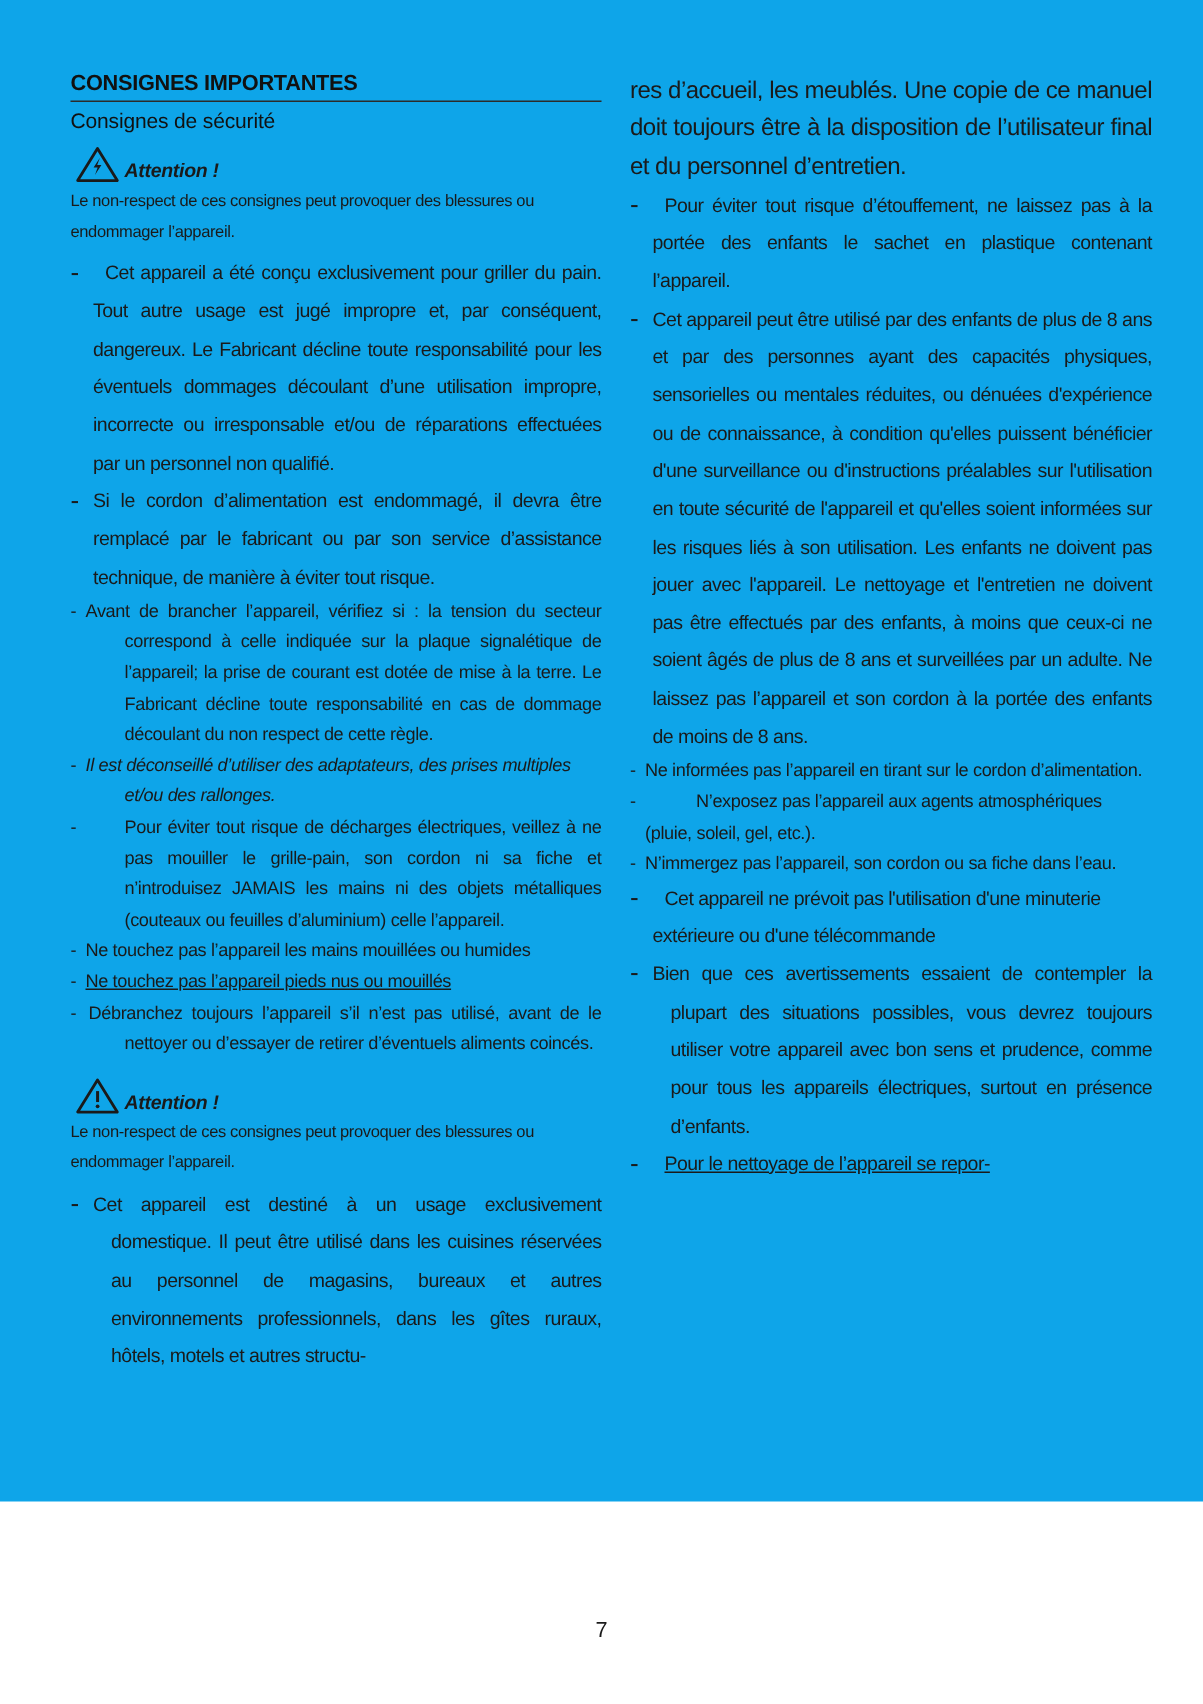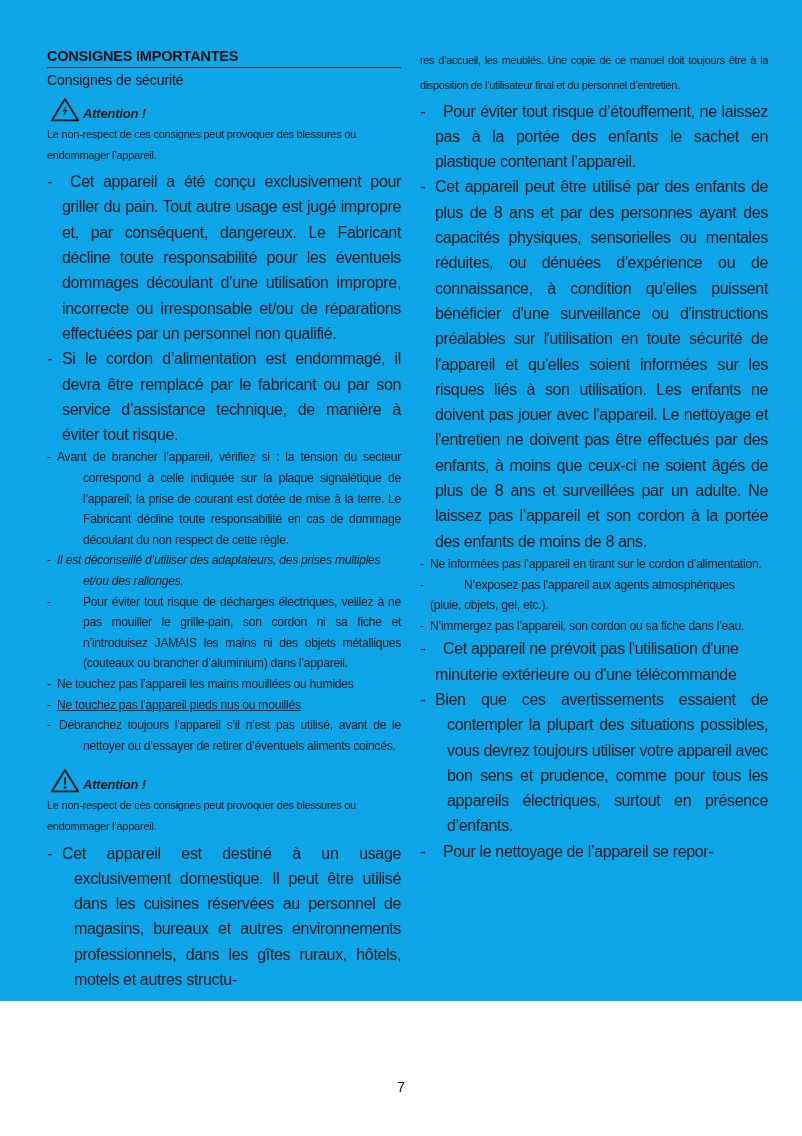--- a/index.html
+++ b/index.html
@@ -73,42 +73,42 @@
   
   .t-small {
     font-size: 11px;
     line-height: 20.6px;
     letter-spacing: -0.25px;
     margin: 0;
     text-align: justify;
     text-justify: inter-word;
   }
   .t-big {
-    font-size: 11px;
+    font-size: 16px;
     line-height: 25.3px;
     letter-spacing: -0.35px;
     margin: 0;
     text-align: justify;
     text-justify: inter-word;
   }
 
   
   .bullet {
     display: flex;
     align-items: flex-start;
   }
   .dash {
     flex: 0 0 auto;
     text-align: left;
   }
   .btext { flex: 1 1 auto; }
 
   
   .bullet-big .dash  { width: 15px; font-size: 17.4px; line-height: 25.3px; }
-  .bullet-big .btext { font-size: 16px; line-height: 25.3px; letter-spacing: -0.35px; text-align: justify; }
+  .bullet-big .btext { font-size: 13px; line-height: 25.3px; letter-spacing: -0.35px; text-align: justify; }
 
   
   .bullet-sm .dash  { width: 10px; font-size: 12.1px; line-height: 20.6px; }
   .bullet-sm .btext { font-size: 12.1px; line-height: 20.6px; letter-spacing: -0.25px; text-align: justify; }
 
   
   .hang-sm .btext { padding-left: 26px; text-indent: -26px; }
   .indent-big .btext { text-indent: 8px; }
   .sp-4 { height: 4px; }
   .sp-8 { height: 8px; }
@@ -164,21 +164,21 @@
       <span class="btext" style="padding-left:26px;text-indent:-26px;">Avant de brancher l’appareil, vérifiez si :  la tension du secteur correspond à celle indiquée sur la plaque signalétique de l’appareil; la prise de courant est dotée de mise à la terre. Le Fabricant décline toute responsabilité en cas de dommage découlant du non respect de cette règle.</span>
     </div>
 
     <div class="bullet bullet-sm">
       <span class="dash">-</span>
       <span class="btext" style="padding-left:26px;text-indent:-26px;text-align:left;font-style:italic;">Il est déconseillé d’utiliser des adaptateurs, des prises multiples et/ou des rallonges.</span>
     </div>
 
     <div class="bullet bullet-sm">
       <span class="dash">-</span>
-      <span class="btext" style="padding-left:26px;text-indent:0;">Pour éviter tout risque de décharges électriques, veillez à ne pas mouiller le grille-pain, son cordon ni sa fiche et n’introduisez JAMAIS les mains ni des objets métalliques (couteaux ou brancher d’aluminium) dans l’appareil.</span>
+      <span class="btext" style="padding-left:26px;text-indent:0;">Pour éviter tout risque de décharges électriques, veillez à ne pas mouiller le grille-pain, son cordon ni sa fiche et n’introduisez JAMAIS les mains ni des objets métalliques (couteaux ou feuilles d’aluminium) celle l’appareil.</span>
     </div>
 
     <div class="bullet bullet-sm">
       <span class="dash">-</span>
       <span class="btext" style="text-align:left;">Ne touchez pas l’appareil les mains mouillées ou humides</span>
     </div>
 
     <div class="bullet bullet-sm">
       <span class="dash">-</span>
       <span class="btext" style="text-align:left;text-decoration:underline;">Ne touchez pas l’appareil pieds nus ou mouillés</span>
@@ -226,40 +226,40 @@
       <span class="btext">Cet appareil peut être utilisé par des enfants de plus de 8 ans et par des personnes ayant des capacités physiques, sensorielles ou mentales réduites, ou dénuées d'expérience ou de connaissance, à condition qu'elles puissent bénéficier d'une surveillance ou d'instructions préalables sur l'utilisation en toute sécurité de l'appareil et qu'elles soient informées sur les risques liés à son utilisation. Les enfants ne doivent pas jouer avec l'appareil.  Le nettoyage et l'entretien ne doivent pas être effectués par des enfants, à moins que ceux-ci ne soient âgés de plus de 8 ans et surveillées par un adulte. Ne laissez pas l’appareil et son cordon à la portée des enfants de moins de 8 ans.</span>
     </div>
 
     <div class="bullet bullet-sm">
       <span class="dash">-</span>
       <span class="btext" style="padding-left:17px;text-indent:-17px;">Ne informées pas l’appareil en tirant sur le cordon d’alimentation.</span>
     </div>
 
     <div class="bullet bullet-sm">
       <span class="dash">-</span>
-      <span class="btext" style="text-indent:34px;text-align:left;">N’exposez pas l’appareil aux agents atmosphériques (pluie, objets, gel, etc.).</span>
+      <span class="btext" style="text-indent:34px;text-align:left;">N’exposez pas l’appareil aux agents atmosphériques (pluie, soleil, gel, etc.).</span>
     </div>
 
     <div class="bullet bullet-sm">
       <span class="dash">-</span>
       <span class="btext" style="padding-left:11px;text-indent:-11px;">N’immergez pas l’appareil, son cordon ou sa fiche dans l’eau.</span>
     </div>
 
     <div class="bullet bullet-big indent-big">
       <span class="dash">-</span>
       <span class="btext" style="text-align:left;">Cet appareil ne prévoit pas l'utilisation d'une minuterie extérieure ou d'une télécommande</span>
     </div>
 
     <div class="bullet bullet-big">
       <span class="dash">-</span>
       <span class="btext" style="padding-left:12px;text-indent:-12px;">Bien que ces avertissements essaient de contempler la plupart des situations possibles, vous devrez toujours utiliser votre appareil avec bon sens et prudence, comme pour tous les appareils électriques, surtout en présence d’enfants.</span>
     </div>
 
     <div class="bullet bullet-big indent-big">
       <span class="dash">-</span>
-      <span class="btext" style="text-align:left;">Pour le nettoyage de l’appareil se repor-</span>
+      <span class="btext" style="text-align:left;text-decoration:underline;">Pour le nettoyage de l’appareil se repor-</span>
     </div>
 
   </div>
 
   <div class="page-num">7</div>
 
 </div>
 
 </body></html>

